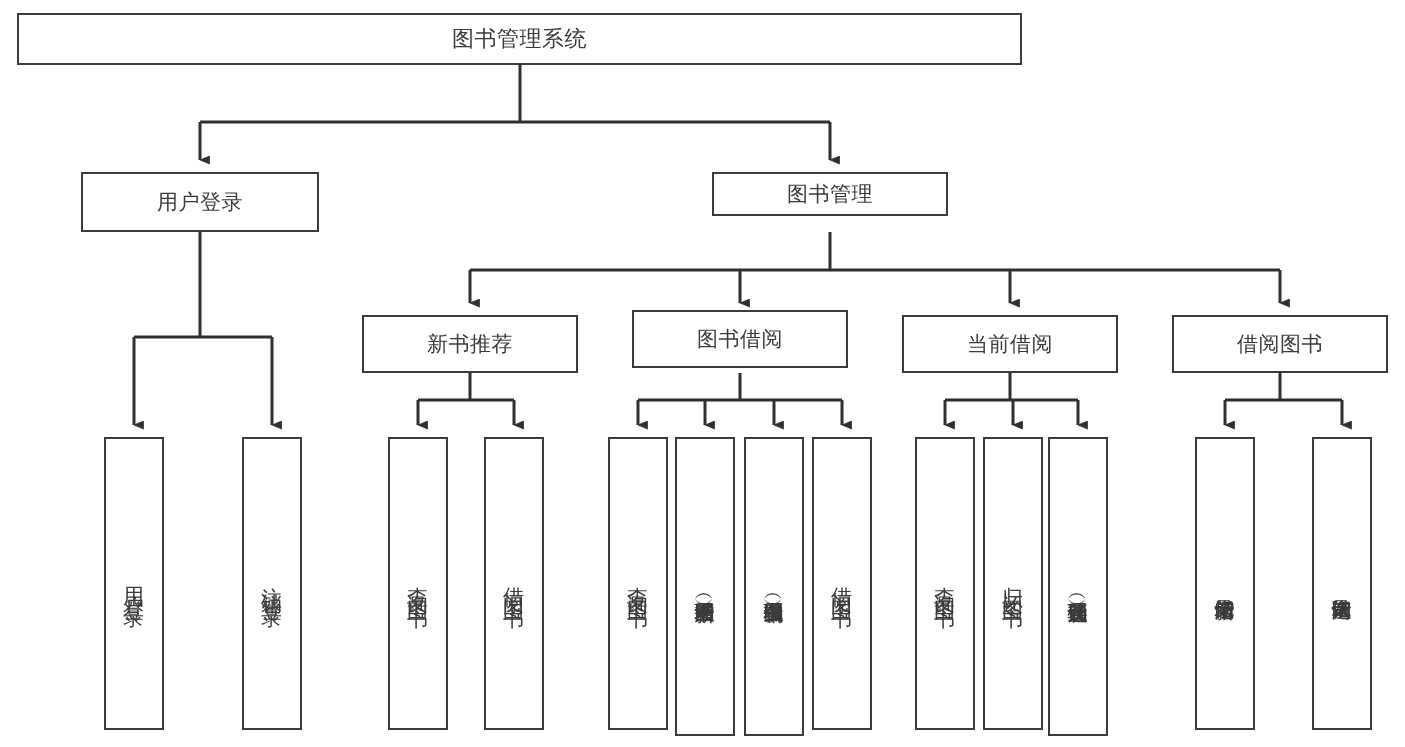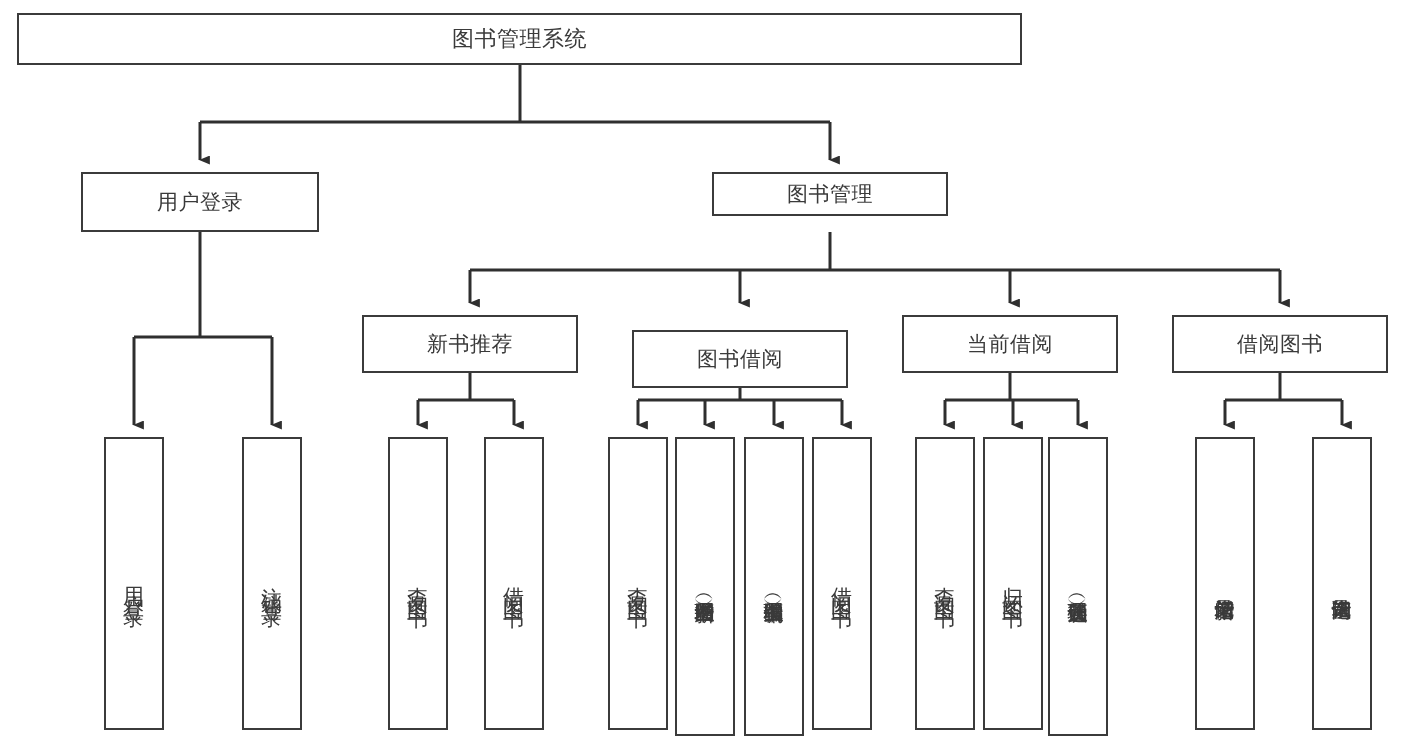--- a/index.html
+++ b/index.html
@@ -115,21 +115,21 @@
       </div>
       <div class="node h" style="left: 81px; top: 172px; width: 238px; height: 60px;">
         <span class="label">用户登录</span>
       </div>
       <div class="node h" style="left: 712px; top: 172px; width: 236px; height: 44px;">
         <span class="label">图书管理</span>
       </div>
       <div class="node h" style="left: 362px; top: 315px; width: 216px; height: 58px;">
         <span class="label">新书推荐</span>
       </div>
-      <div class="node h" style="left: 632px; top: 330px; width: 216px; height: 58px;">
+      <div class="node h" style="left: 632px; top: 310px; width: 216px; height: 58px;">
         <span class="label">图书借阅</span>
       </div>
       <div class="node h" style="left: 902px; top: 315px; width: 216px; height: 58px;">
         <span class="label">当前借阅</span>
       </div>
       <div class="node h" style="left: 1172px; top: 315px; width: 216px; height: 58px;">
         <span class="label">借阅图书</span>
       </div>
       <div class="node v" style="left: 104px; top: 437px; width: 60px; height: 293px;">
         <span class="label">用户登录</span>

